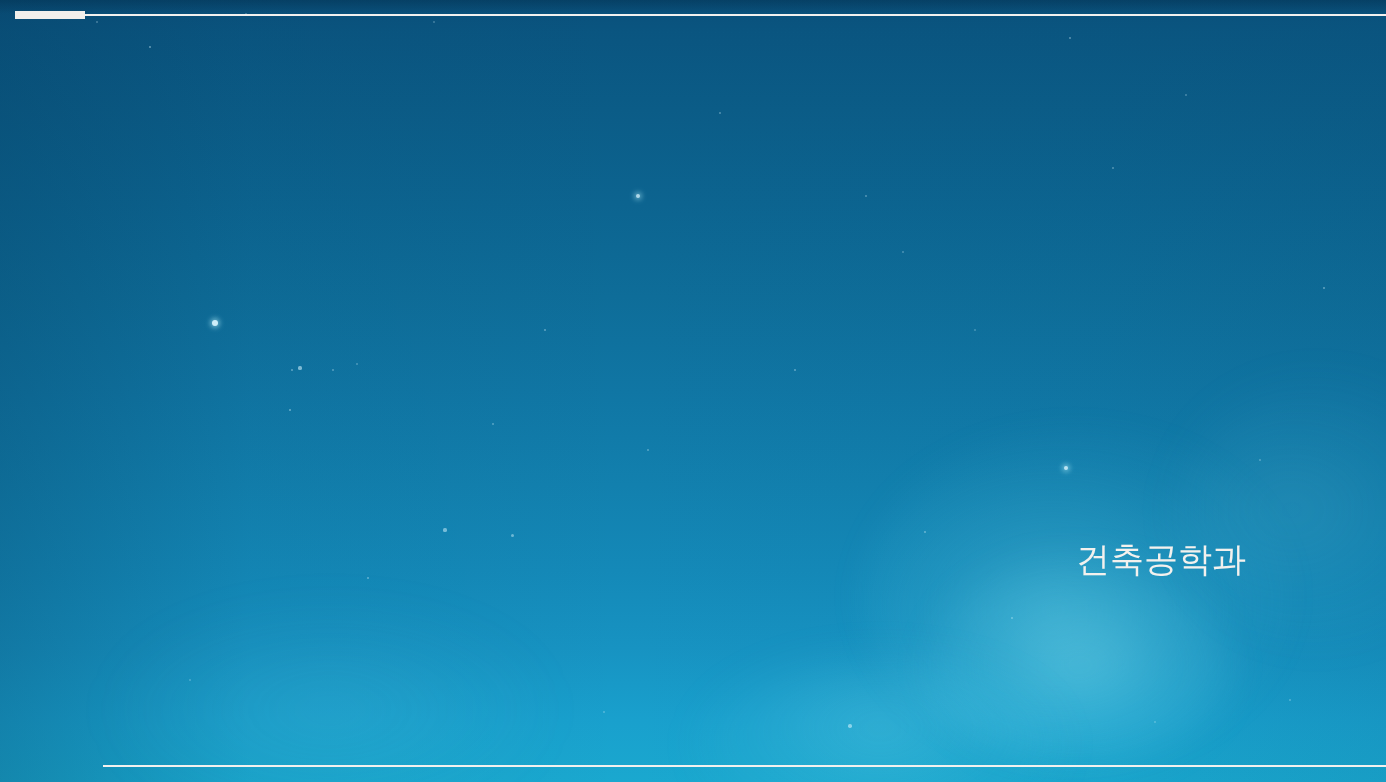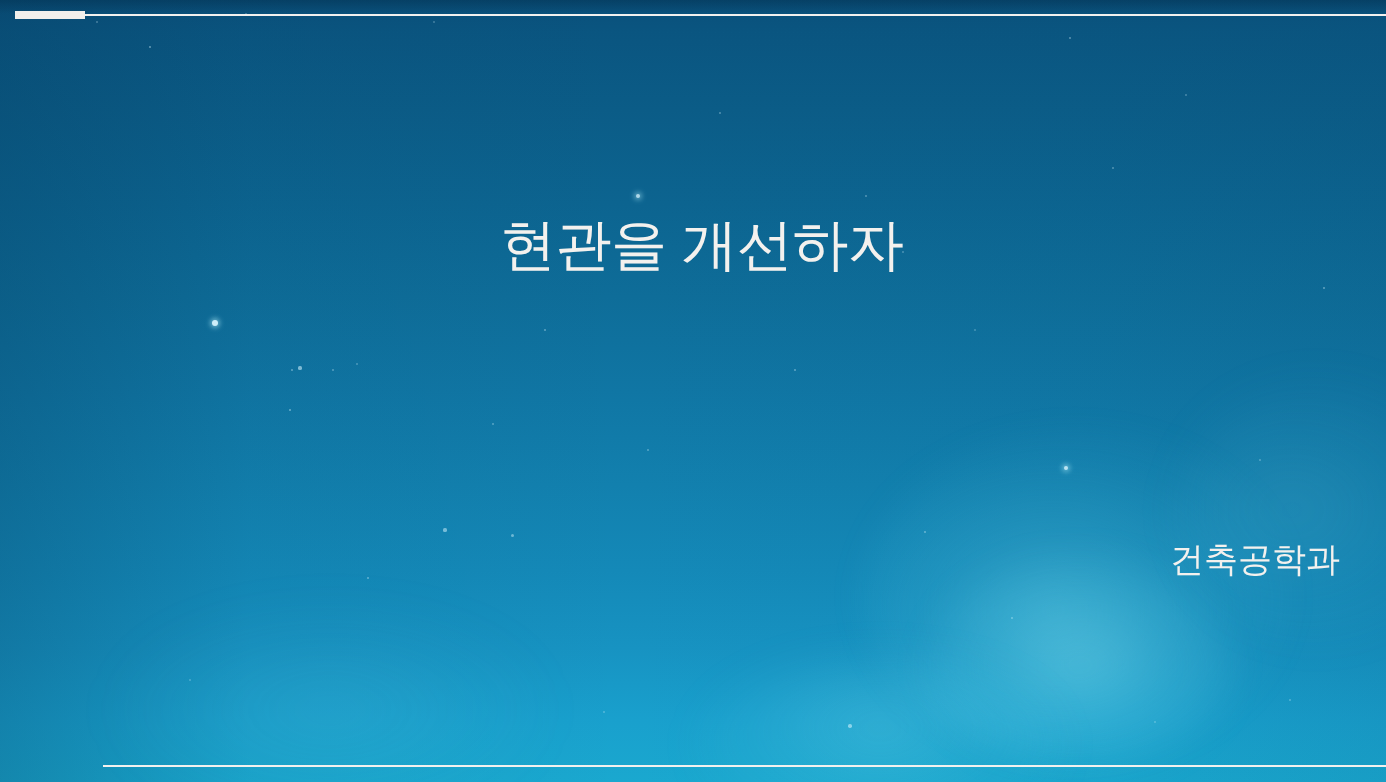--- a/index.html
+++ b/index.html
@@ -161,21 +161,20 @@
 
   .subtitle-block {
     position: absolute;
     left: 1040px;
     top: 532px;
     width: 300px;
     color: #f3f1ee;
     font-size: 34px;
     font-weight: 400;
     line-height: 1.62;
-    text-align: right;
   }
   .subtitle-line-1 {
     display: block;
     padding-left: 36px;
     white-space: nowrap;
   }
   .subtitle-line-2 {
     display: block;
     padding-left: 38px;
     letter-spacing: 9px;
@@ -232,19 +231,18 @@
       <div class="star" style="left: 433px; top: 21px; width: 2px; height: 2px; opacity: 0.28;"></div>
       <div class="star" style="left: 1010.8px; top: 616.8px; width: 2.4px; height: 2.4px; opacity: 0.38;"></div>
       <div class="star" style="left: 602.9px; top: 710.9px; width: 2.2px; height: 2.2px; opacity: 0.3;"></div>
       <div class="star" style="left: 188.9px; top: 678.9px; width: 2.2px; height: 2.2px; opacity: 0.28;"></div>
     </div>
 
   <div class="top-rule"></div>
   <div class="top-bar"></div>
   <div class="bottom-rule"></div>
 
-  <div class="slide-title">현관을 개선하자</div>
 
   <div class="subtitle-block">
     <span class="subtitle-line-1">건축공학과</span>
   </div>
 
 </div>
 
 </body></html>

